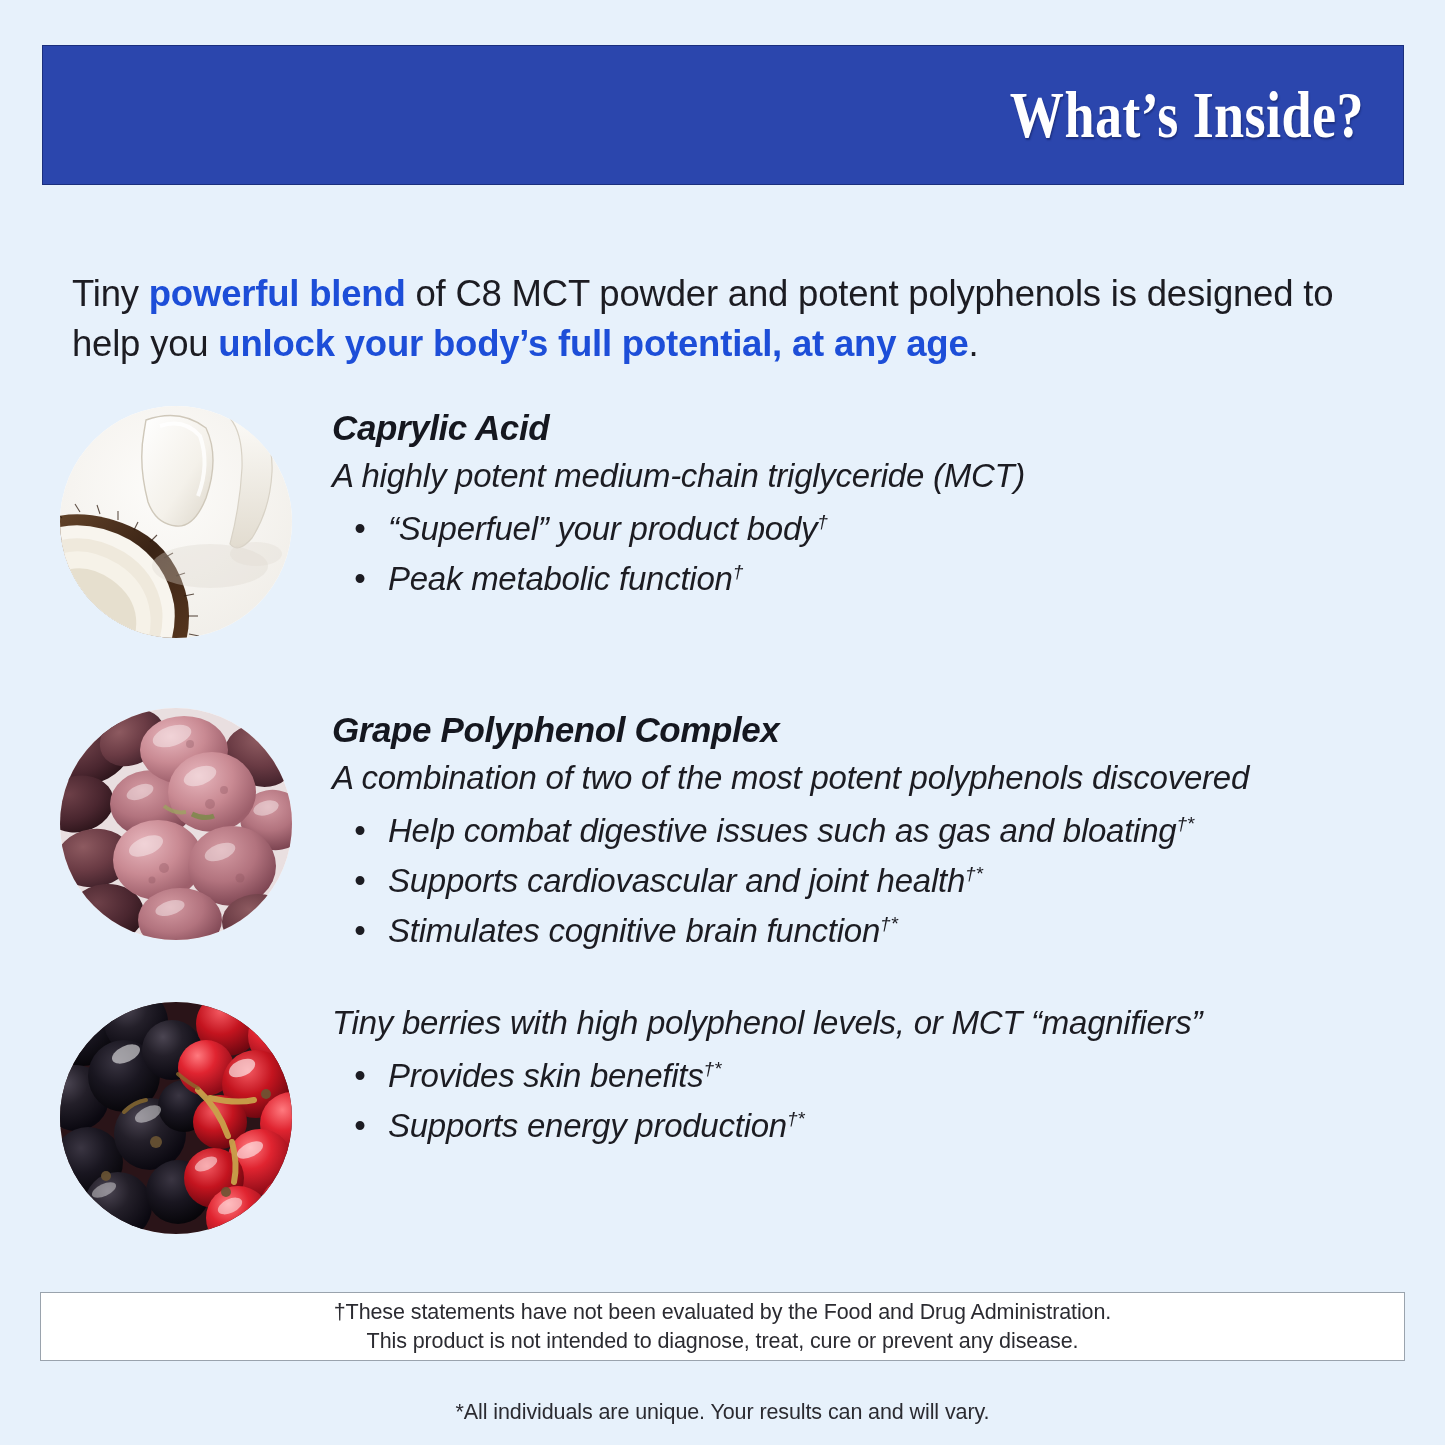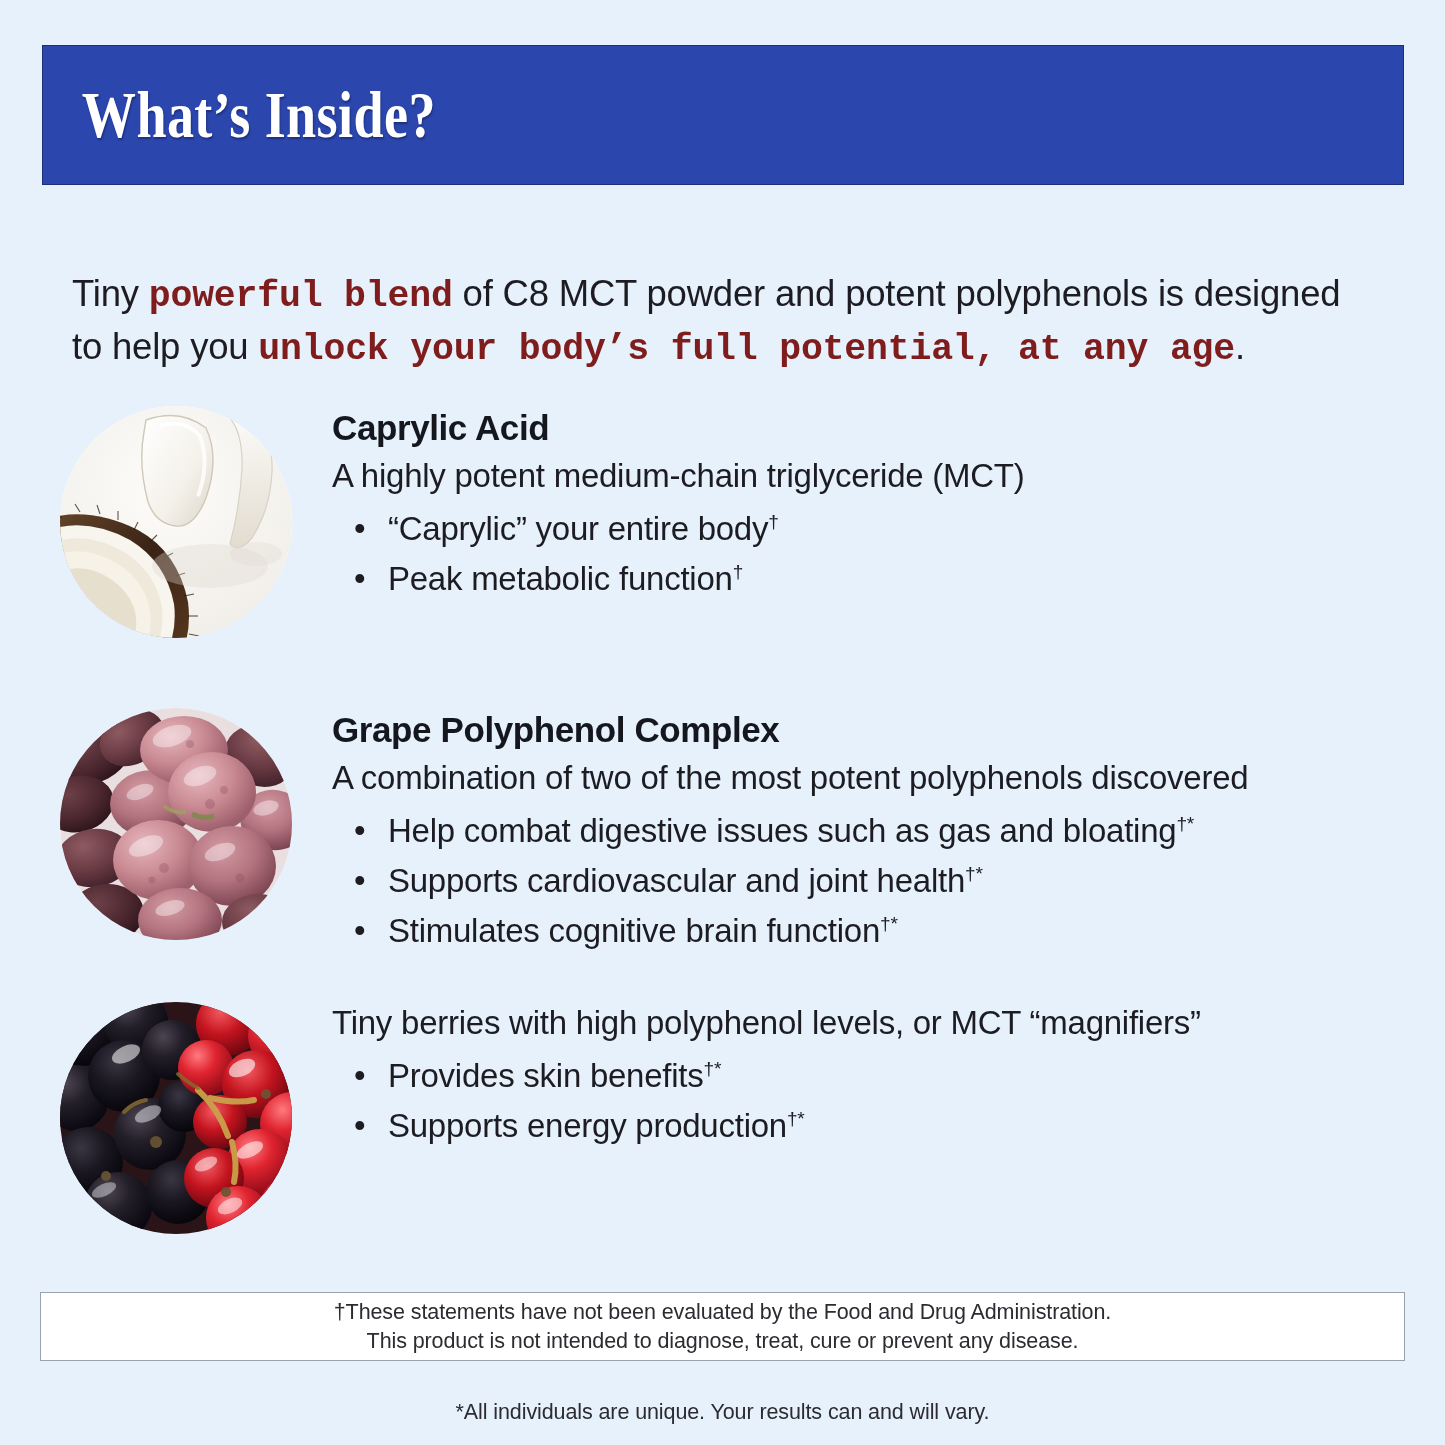--- a/index.html
+++ b/index.html
@@ -20,21 +20,21 @@
     position: absolute;
     left: 42px;
     top: 45px;
     width: 1362px;
     height: 140px;
     background: #2b46ad;
     border: 1px solid #1b2f7d;
     box-sizing: border-box;
     display: flex;
     align-items: center;
-    justify-content: flex-start;
+    justify-content: flex-end;
   }
   .banner-title {
     color: #ffffff;
     font-family: "Liberation Serif", "DejaVu Serif", serif;
     font-size: 66px;
     font-weight: 700;
     letter-spacing: 0.5px;
     transform: scaleX(0.82);
     transform-origin: center;
     white-space: nowrap;
@@ -46,23 +46,22 @@
     position: absolute;
     left: 72px;
     top: 232px;
     width: 1300px;
     font-size: 36.5px;
     line-height: 50px;
     color: #1c1c22;
     letter-spacing: -0.2px;
   }
   .intro b {
-    color: #7f1d1d;
+    color: #1d4ed8;
     font-weight: 700;
-    font-family: Liberation Mono, monospace;
   }
 
   
   .section {
     position: absolute;
     left: 56px;
     width: 1350px;
   }
   #section-0 { top: 406px; }
   #section-1 { top: 708px; }
@@ -75,20 +74,21 @@
     width: 232px;
     height: 232px;
     border-radius: 50%;
     overflow: hidden;
     background: #ffffff;
   }
   .thumb svg { display: block; width: 100%; height: 100%; }
 
   .sec-body {
     margin-left: 276px;
+    font-style: italic;
   }
   .sec-title {
     font-size: 35px;
     font-weight: 700;
     color: #15171f;
     letter-spacing: -0.4px;
     line-height: 44px;
     margin: 0 0 5px 0;
   }
   .sec-sub {
@@ -219,21 +219,21 @@
       </g>
 
       <ellipse cx="150" cy="160" rx="58" ry="22" fill="#ded8cd" opacity="0.35"></ellipse>
       <ellipse cx="196" cy="148" rx="26" ry="12" fill="#ded8cd" opacity="0.30"></ellipse>
     </svg>
   </div>
   <div class="sec-body">
     <h2 class="sec-title">Caprylic Acid</h2>
     <p class="sec-sub">A highly potent medium-chain triglyceride (MCT)</p>
     <ul class="bullets">
-      <li><span class="dot">•</span><span>“Caprylic” your entire body</span><sup>†</sup></li>
+      <li><span class="dot">•</span><span>“Superfuel” your product body</span><sup>†</sup></li>
       <li><span class="dot">•</span><span>Peak metabolic function</span><sup>†</sup></li>
     </ul>
   </div>
 </div>
 
 <div class="section" id="section-1">
   <div class="thumb">
     <svg viewBox="0 0 232 232" xmlns="http://www.w3.org/2000/svg" aria-hidden="true">
       <defs>
         <radialGradient id="gLight" cx="35%" cy="30%" r="70%">

